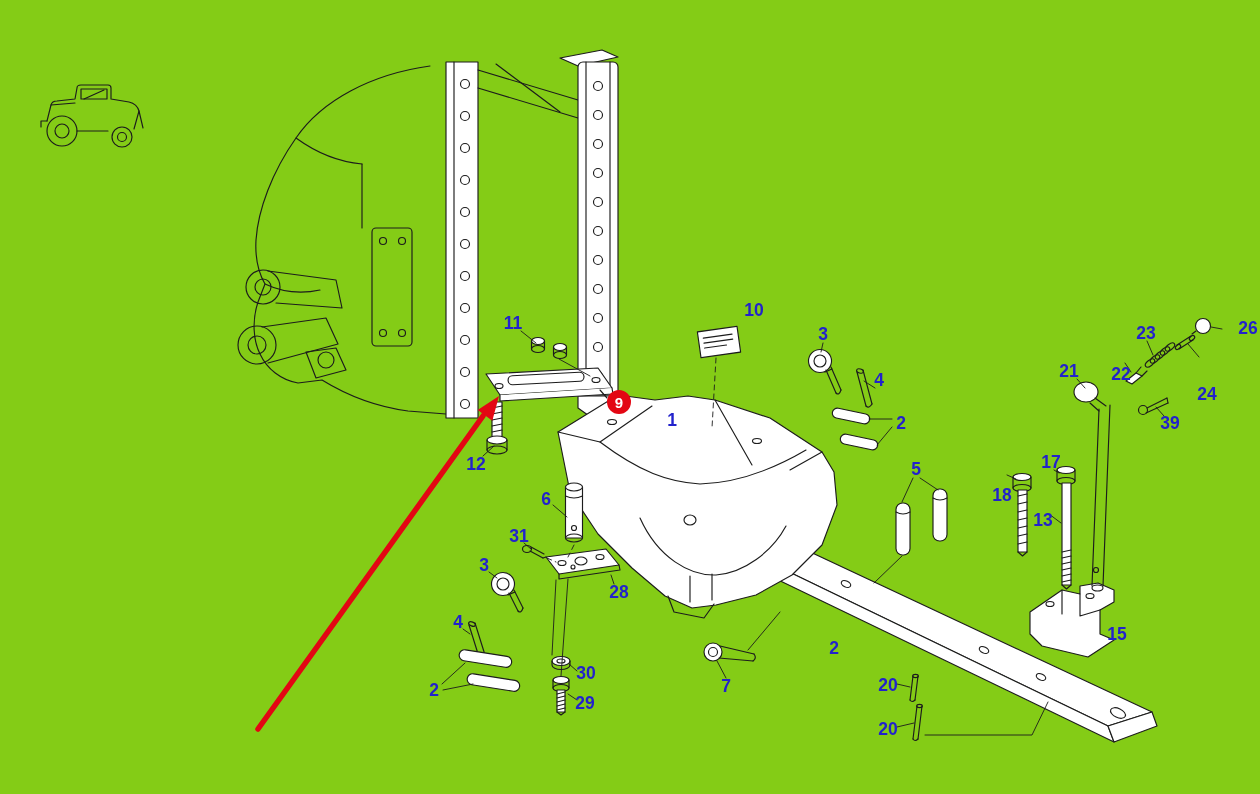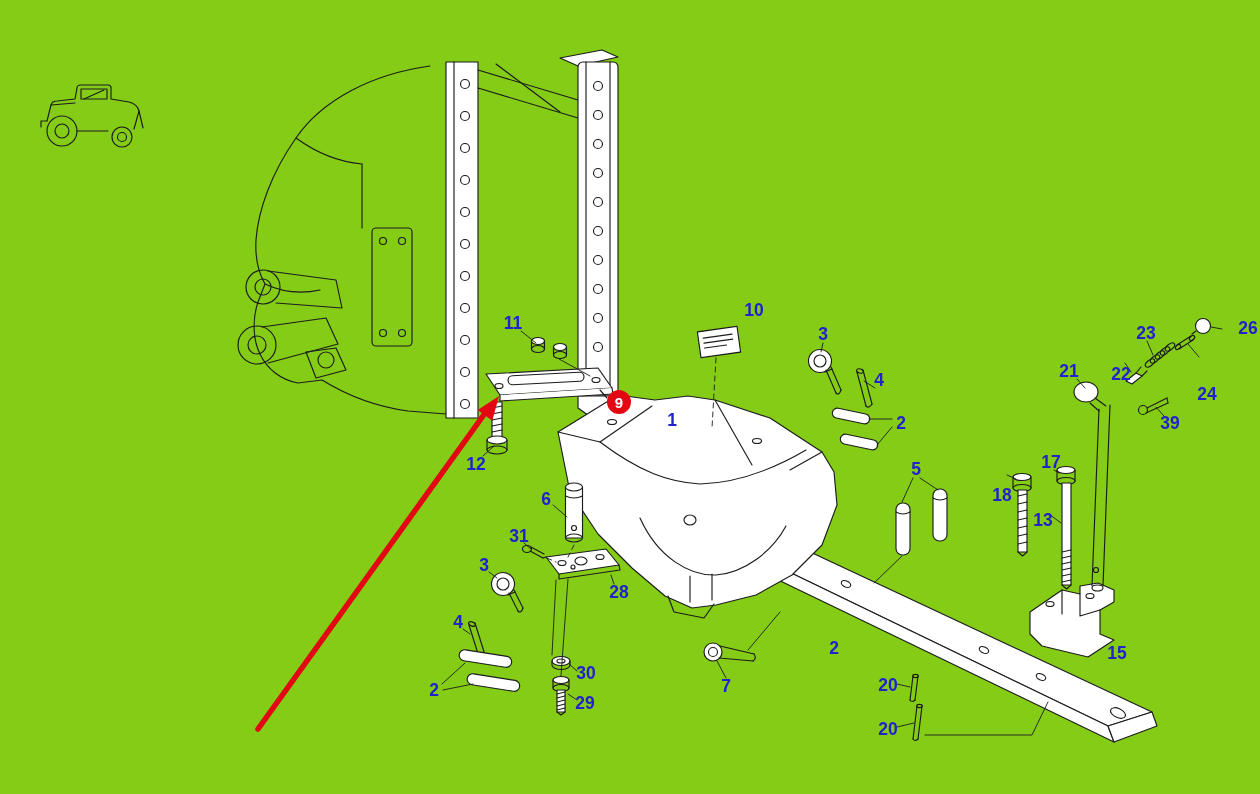--- a/index.html
+++ b/index.html
@@ -361,21 +361,21 @@
       <div class="callout" style="left: 546px; top: 499px;">6</div>
       <div class="callout" style="left: 916px; top: 469px;">5</div>
       <div class="callout" style="left: 1002px; top: 467px; margin-top: 28px;">18</div>
       <div class="callout" style="left: 1051px; top: 462px;">17</div>
       <div class="callout" style="left: 1043px; top: 520px;">13</div>
       <div class="callout" style="left: 519px; top: 536px;">31</div>
       <div class="callout" style="left: 484px; top: 565px;">3</div>
       <div class="callout" style="left: 619px; top: 592px;">28</div>
       <div class="callout" style="left: 458px; top: 622px;">4</div>
       <div class="callout" style="left: 834px; top: 648px;">2</div>
-      <div class="callout" style="left: 1117px; top: 653px;">15</div>
+      <div class="callout" style="left: 1117px; top: 634px;">15</div>
       <div class="callout" style="left: 586px; top: 673px;">30</div>
       <div class="callout" style="left: 434px; top: 690px;">2</div>
       <div class="callout" style="left: 726px; top: 686px;">7</div>
       <div class="callout" style="left: 585px; top: 703px;">29</div>
       <div class="callout" style="left: 888px; top: 685px;">20</div>
       <div class="callout" style="left: 888px; top: 729px;">20</div>
     </div>
 
   <div class="badge" id="part9-badge" style="left: 619px; top: 402px; color: rgb(255, 255, 255);">9</div>
 </div>

